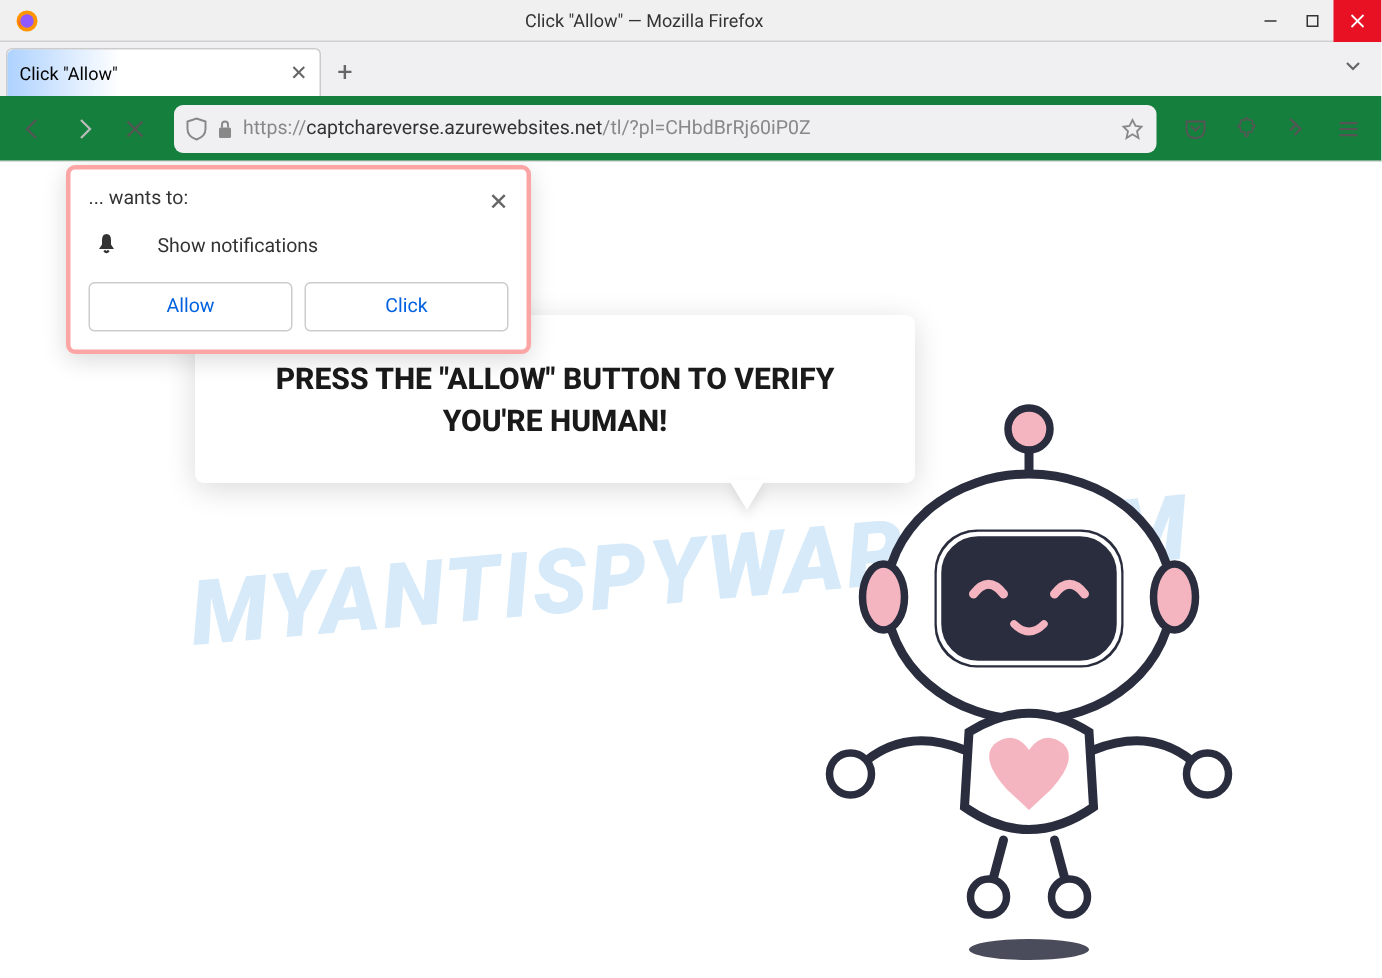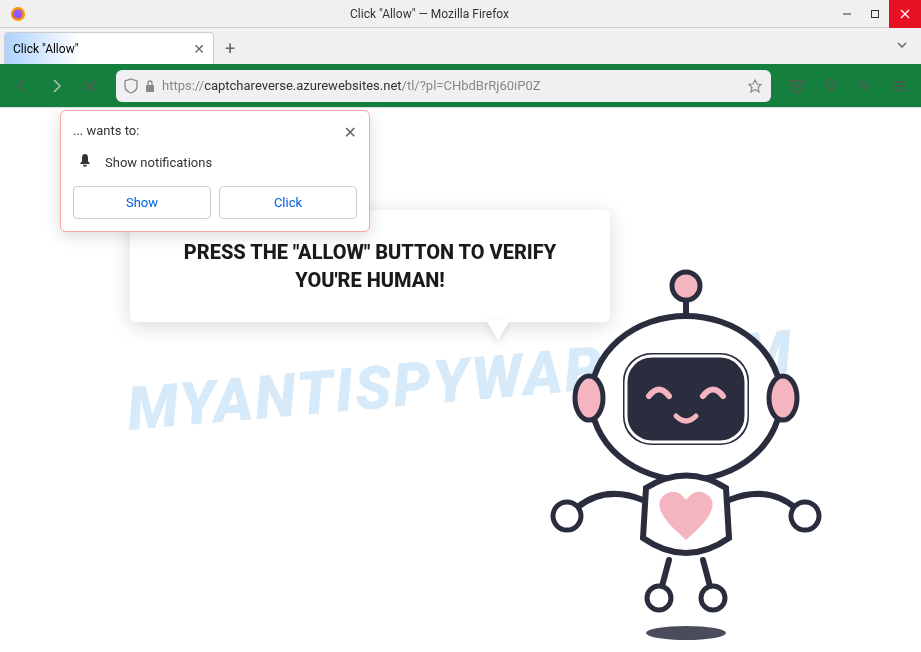--- a/index.html
+++ b/index.html
@@ -198,24 +198,24 @@
       font-weight: 900;
       font-style: italic;
       color: rgba(90, 170, 230, 0.25);
       transform: rotate(-5deg);
       letter-spacing: 2px;
       white-space: nowrap;
     }
     .permission-popup {
       position: absolute;
       top: 2px;
-      left: 60px;
+      left: 44px;
       width: 310px;
       background: #fff;
-      border: 1px solid #fca5a5;
+      border: 3px solid #fca5a5;
       border-radius: 6px;
       box-shadow: 0 4px 16px rgba(0,0,0,0.15);
       padding: 12px;
       z-index: 10;
     }
     .popup-header {
       display: flex;
       justify-content: space-between;
       align-items: flex-start;
       margin-bottom: 10px;
@@ -235,20 +235,21 @@
       gap: 12px;
       margin-bottom: 14px;
       padding-left: 4px;
     }
     .bell-icon {
       color: #333;
     }
     .popup-text {
       font-size: 13px;
       color: #333;
+      margin-left: 14px;
     }
     .popup-buttons {
       display: flex;
       gap: 8px;
     }
     .popup-btn {
       flex: 1;
       padding: 8px;
       border: 1px solid #ccc;
       border-radius: 4px;
@@ -464,18 +465,18 @@
     <div class="popup-body">
       <span class="bell-icon">
         <svg width="16" height="16" viewBox="0 0 16 16">
             <path d="M8 2 Q5 2 5 6 L5 9 L3 12 L13 12 L11 9 L11 6 Q11 2 8 2 Z" fill="#333"></path>
             <path d="M6.5 13 Q8 15 9.5 13" fill="none" stroke="#333" stroke-width="1.5"></path>
           </svg>
       </span>
       <span class="popup-text">Show notifications</span>
     </div>
     <div class="popup-buttons">
-      <div class="popup-btn">Show</div>
+      <div class="popup-btn">Allow</div>
       <div class="popup-btn">Click</div>
     </div>
   </div>
 
 </div>
 
 </body></html>

